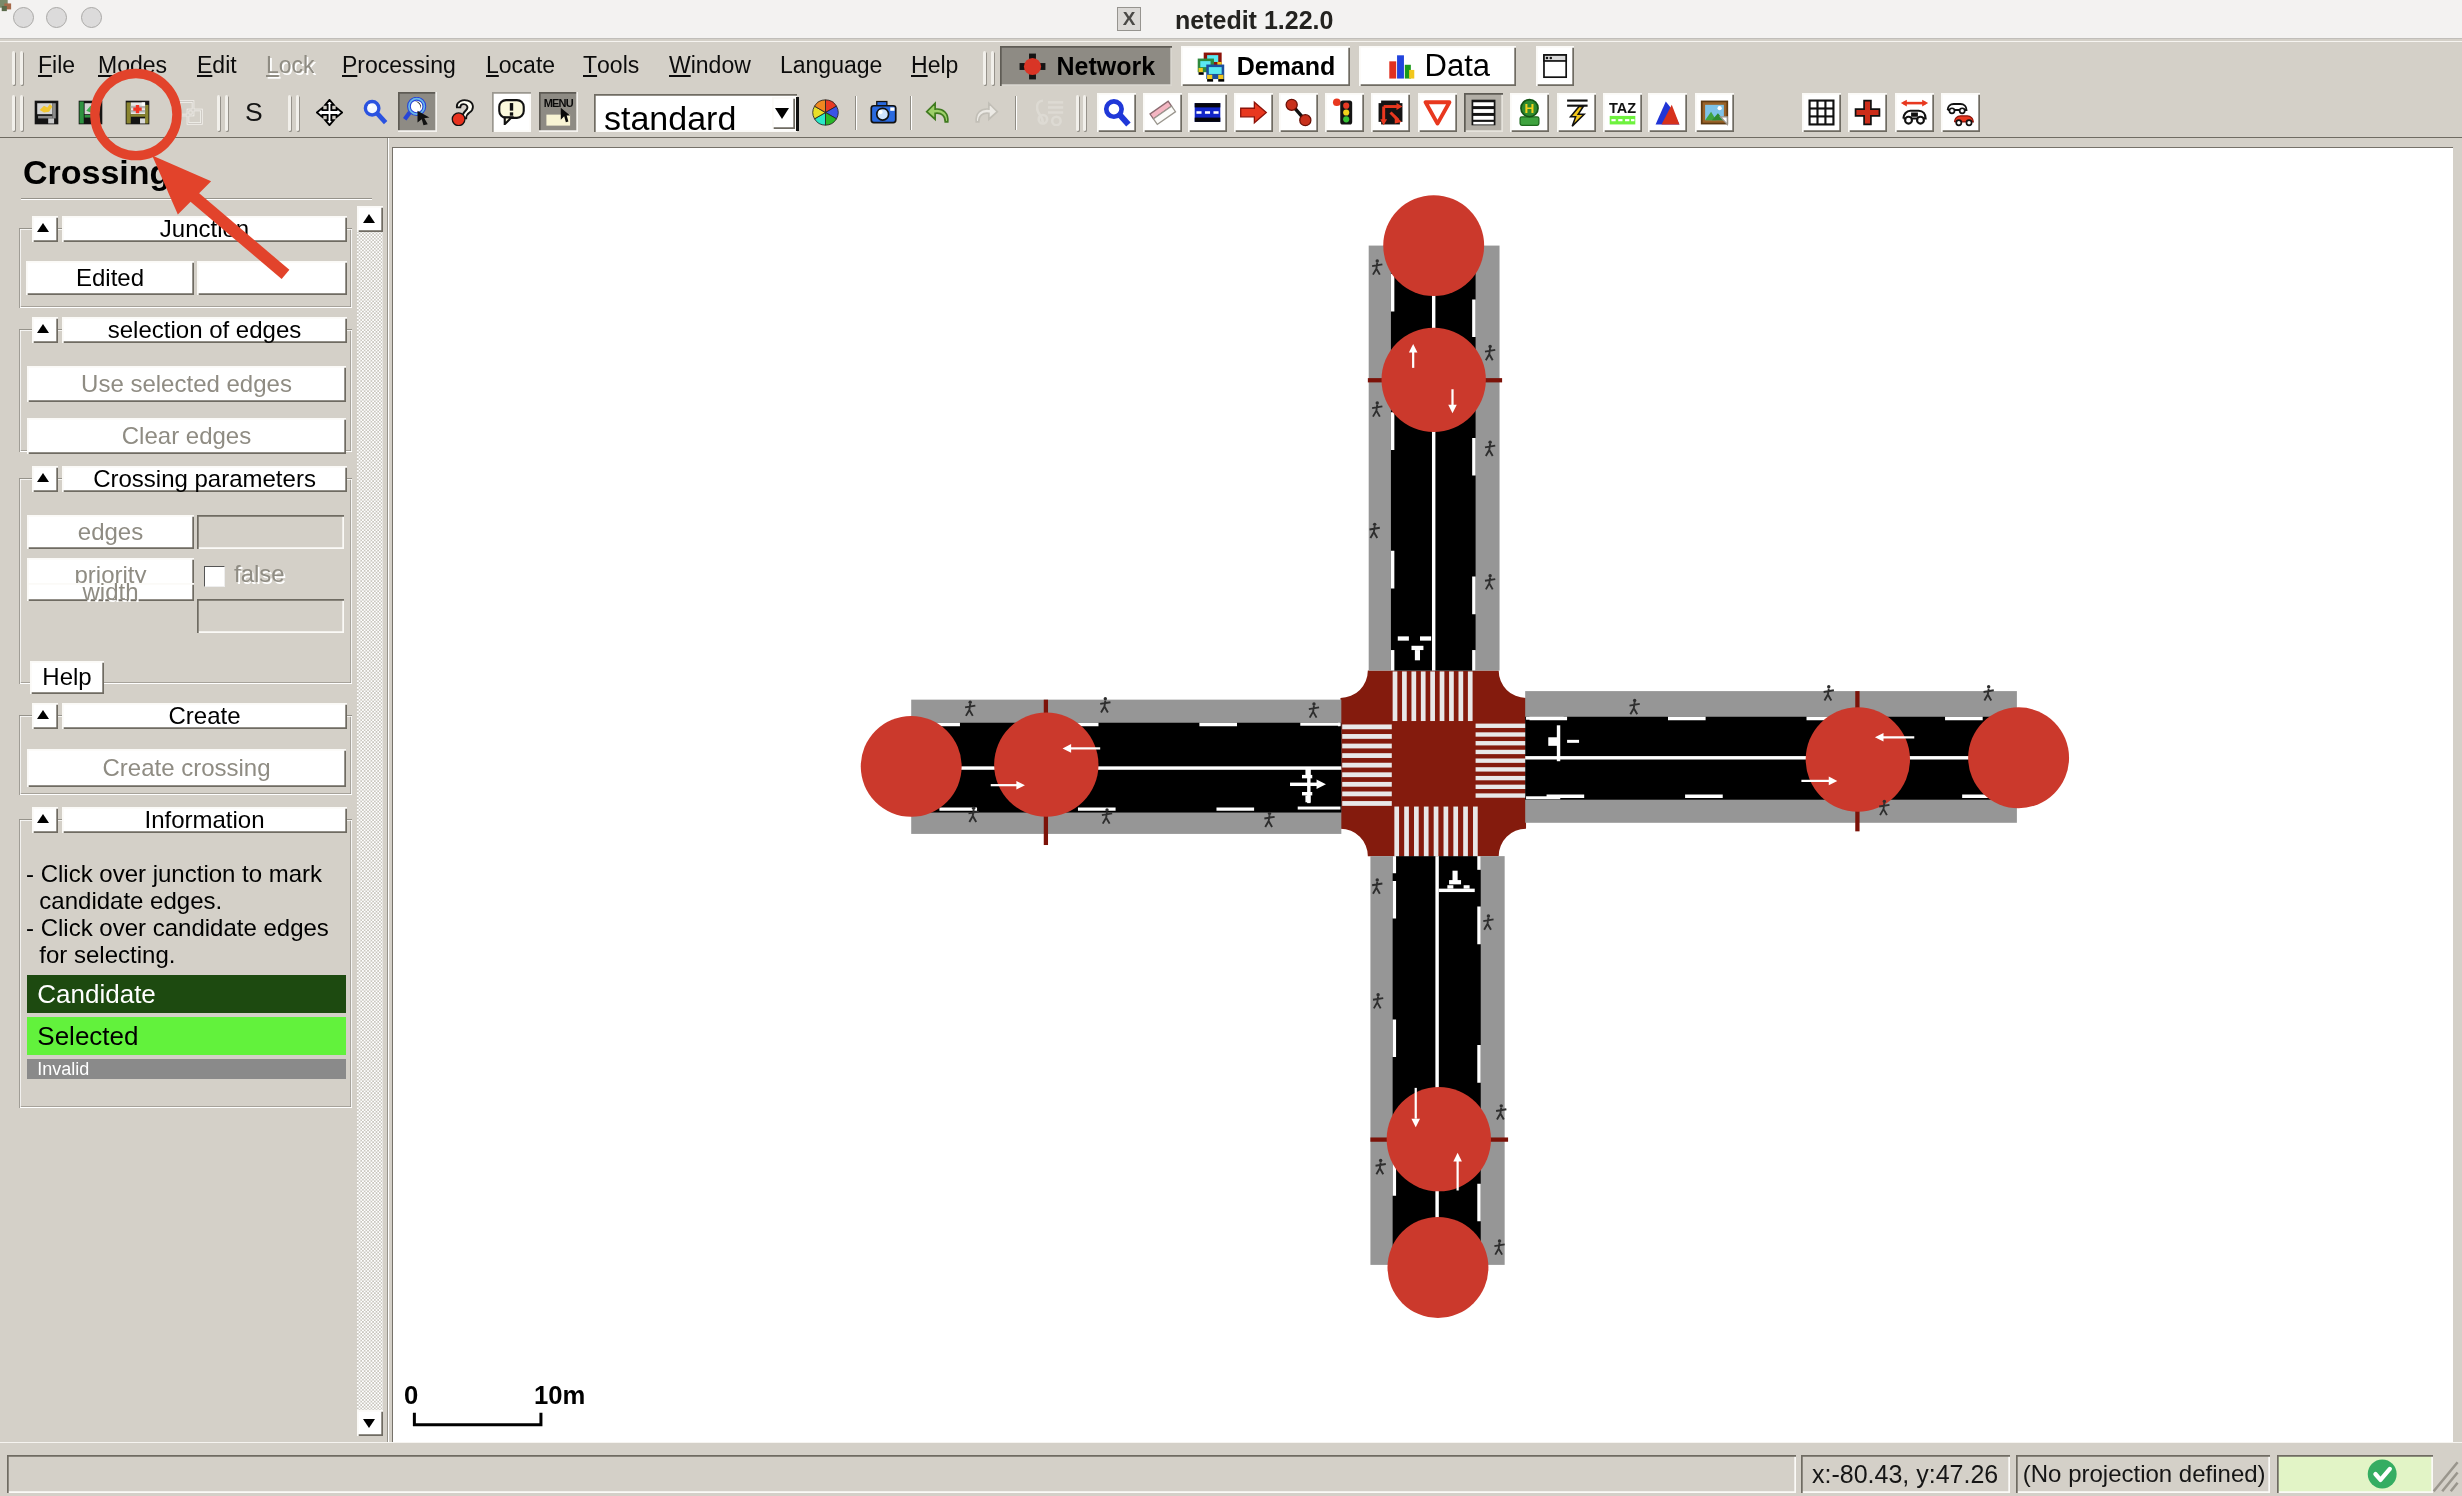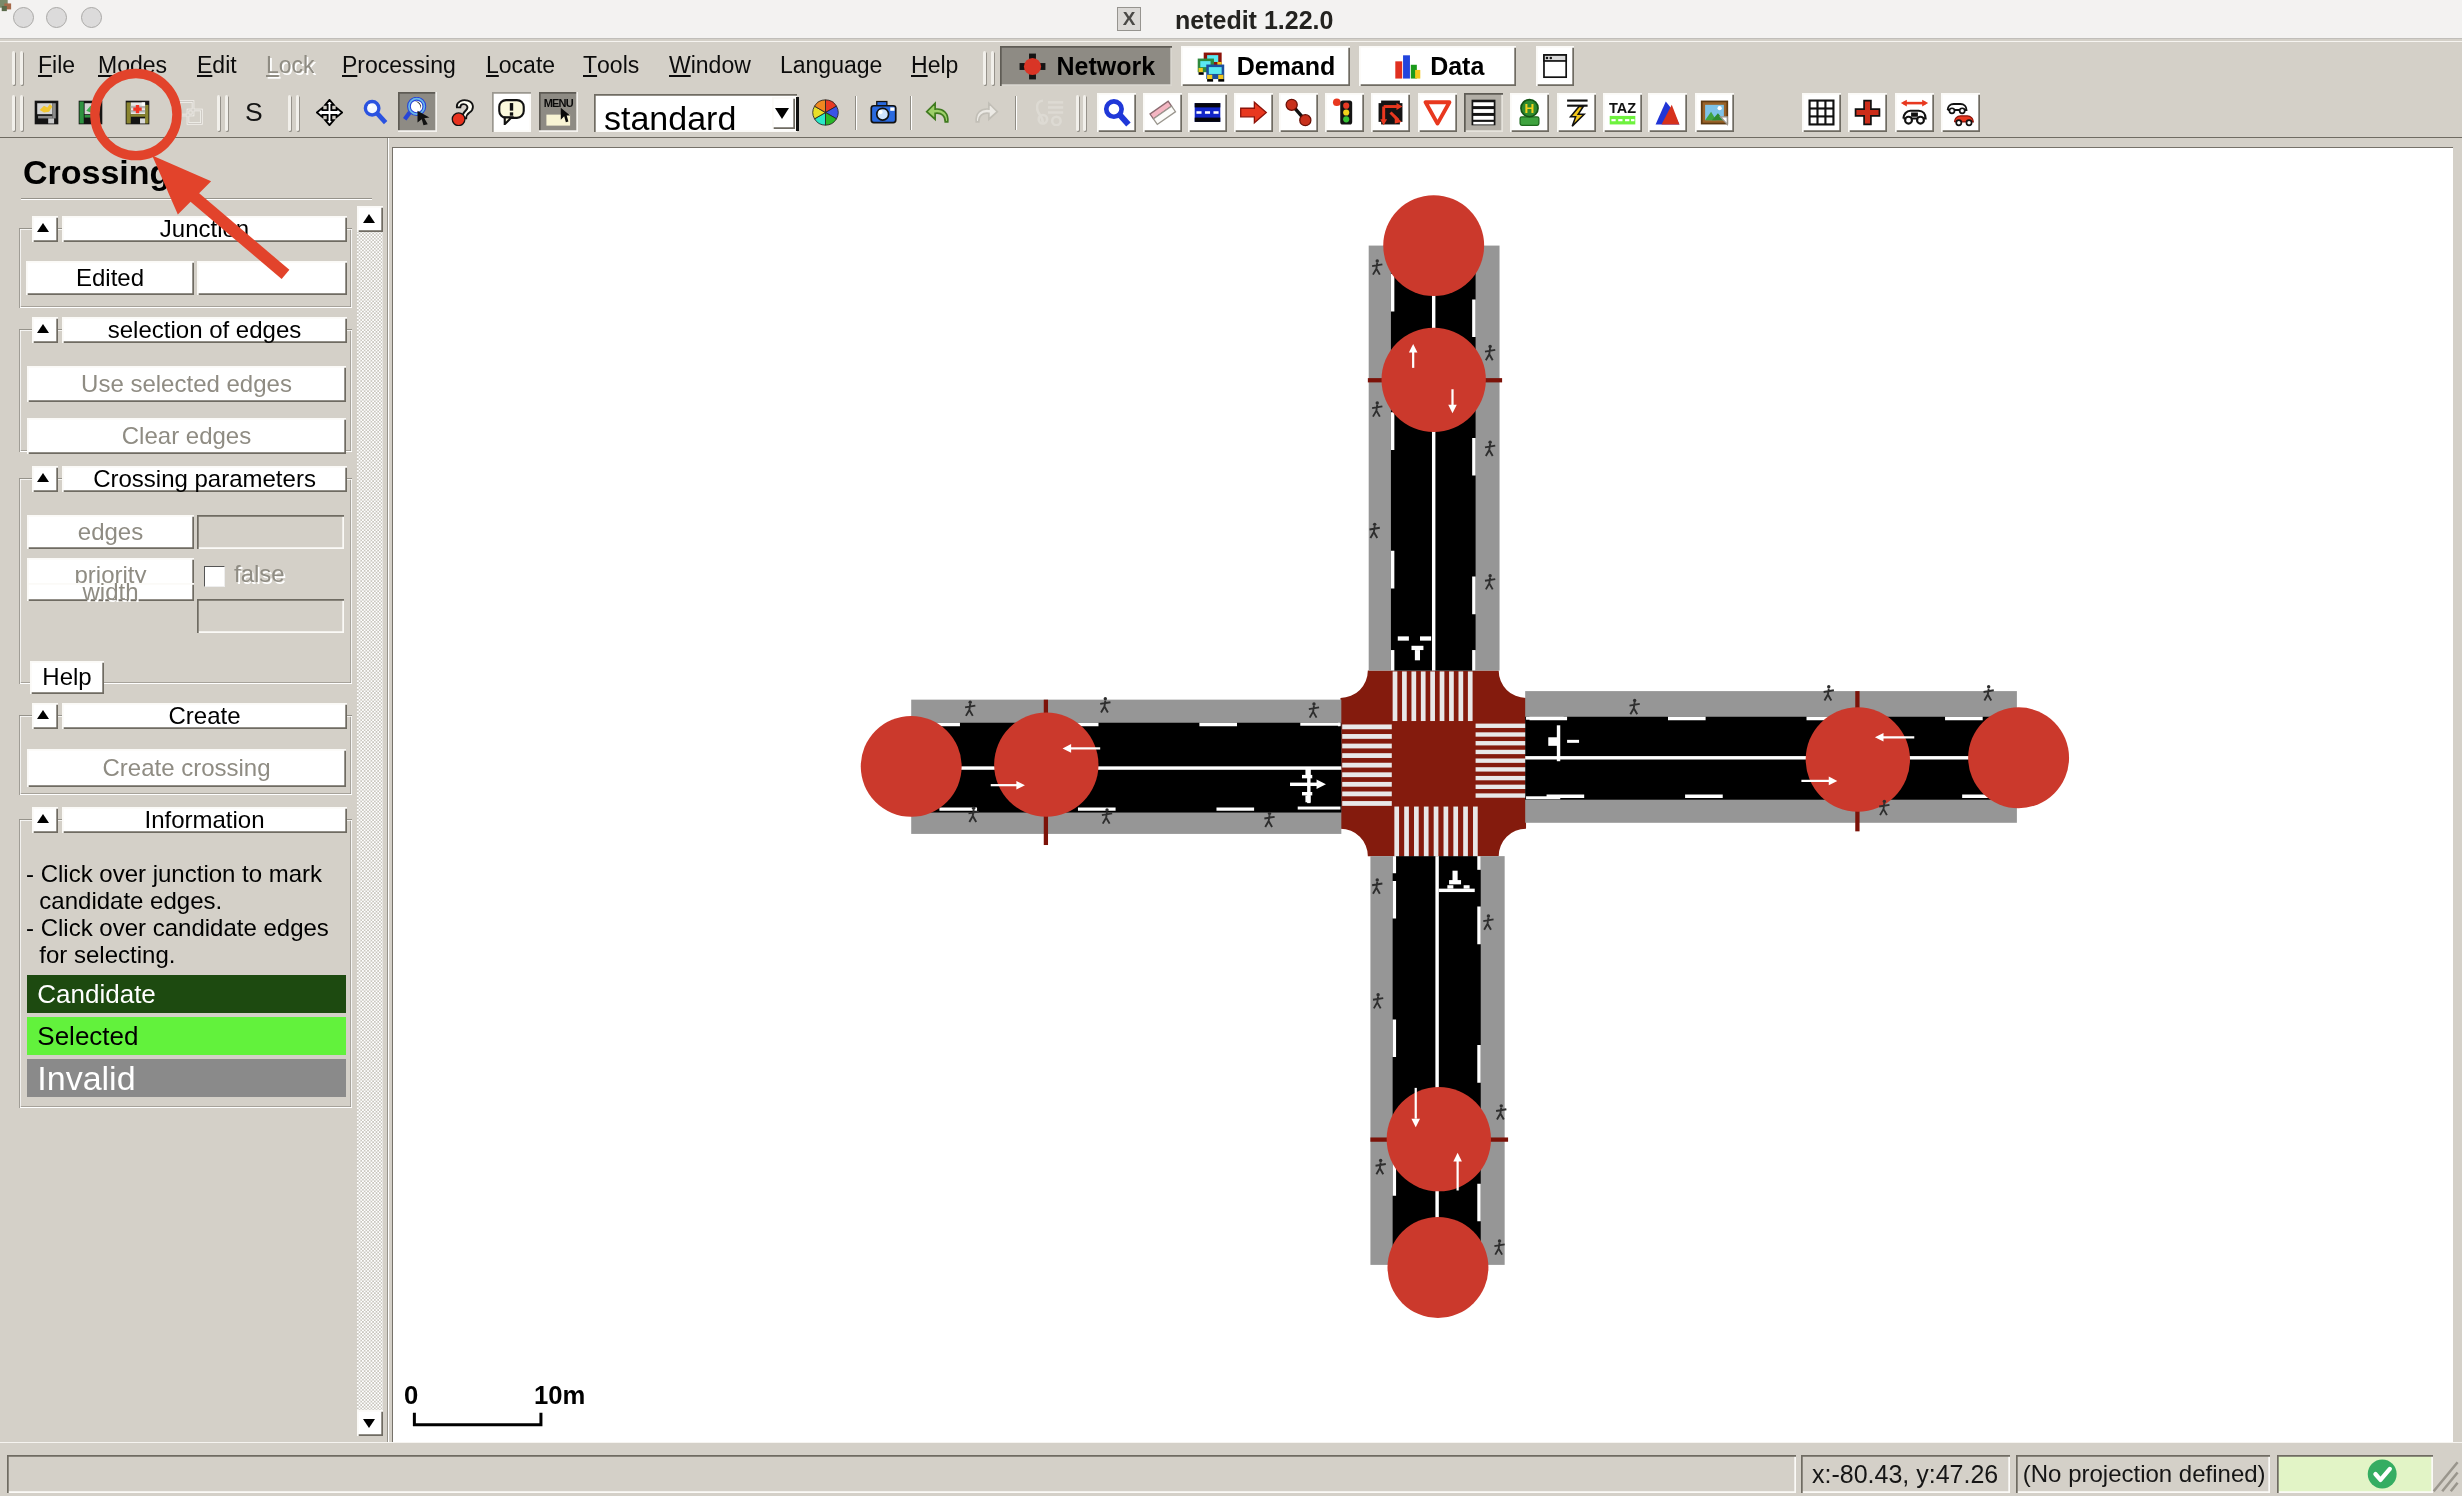--- a/index.html
+++ b/index.html
@@ -71,21 +71,21 @@
    </svg>
    <span style="font-size:25px;font-weight:bold;color:#000">Demand</span>
  </div>
  <div class="abs raised" style="left:1359px;top:4.3px;width:157px;height:40px;display:flex;align-items:center;justify-content:center;gap:8.5px">
    <svg width="31" height="31" viewBox="0 0 36 36">
      <rect x="5" y="12" width="8" height="20" fill="#e03020"></rect>
      <rect x="14" y="5" width="8" height="27" fill="#2244dd"></rect>
      <rect x="23" y="16" width="7" height="16" fill="#1a9a1a"></rect>
      <rect x="28" y="22" width="6" height="10" fill="#f2c71c"></rect>
    </svg>
-   <span style="font-size:25px;font-weight:bold;color:#000">Data</span>
+   <span style="font-size:31px;font-weight:normal;color:#000">Data</span>
  </div>
  <div class="abs raised" style="left:1536px;top:4.3px;width:38px;height:40px">
    <svg width="35" height="37" viewBox="0 0 41 43" style="position:absolute;left:1.7px;top:1.7px">
         <rect x="7" y="8" width="26" height="26" fill="#fff" stroke="#111" stroke-width="2"></rect>
         <rect x="7" y="8" width="26" height="7" fill="#d8d8d8" stroke="#111" stroke-width="2"></rect>
         <circle cx="10.5" cy="11.5" r="1.5" fill="#111"></circle>
         <circle cx="15" cy="11.5" r="1.5" fill="#111"></circle>
       </svg>
  </div>
 </div>
@@ -421,21 +421,21 @@
  <div class="abs raised btxt dis" style="left:27px;top:611px;width:319px;height:38px">Create crossing</div>
 
  <div class="abs groove" style="left:19px;top:681px;width:333px;height:289px"></div>
  <div class="abs raised" style="left:32px;top:669px;width:26px;height:26px">
       <div style="position:absolute;left:5.1px;top:6.8px;width:0;height:0;border-left:6.8px solid transparent;border-right:6.8px solid transparent;border-bottom:9.4px solid #000"></div>
     </div>
  <div class="abs raised hdrbtn" style="left:62px;top:669px;width:285px;height:26px">Information</div>
  <div class="abs" style="left:26px;top:722px;width:325px;font-size:24px;line-height:27px;color:#000">- Click over junction to mark<br>&nbsp;&nbsp;candidate edges.<br>- Click over candidate edges<br>&nbsp;&nbsp;for selecting.</div>
  <div class="abs" style="left:27px;top:837px;width:319px;height:38px;background:#1d4a10;color:#fff;font-size:26px;display:flex;align-items:center;padding-left:10.3px">Candidate</div>
  <div class="abs" style="left:27px;top:879px;width:319px;height:38px;background:#62f23c;color:#000;font-size:26px;display:flex;align-items:center;padding-left:10.3px">Selected</div>
- <div class="abs" style="left:27px;top:921px;width:319px;height:38px;background:#8a8a8a;color:#fff;font-size:34px;display:flex;align-items:center;padding-left:10.3px">Invalid</div>
+ <div class="abs" style="left:27px;top:921px;width:319px;height:20px;background:#8a8a8a;color:#fff;font-size:18px;display:flex;align-items:center;padding-left:10.3px">Invalid</div>
 
  <div class="abs" style="left:357px;top:93px;width:26px;height:1179px;background:repeating-conic-gradient(#ffffff 0 25%,#cac7bf 0 50%) 0 0/3.4px 3.4px"></div>
  <div class="abs raised" style="left:357px;top:68px;width:26px;height:26px">
       <div style="position:absolute;left:6px;top:7.7px;width:0;height:0;border-left:6.8px solid transparent;border-right:6.8px solid transparent;border-bottom:9.4px solid #000"></div>
     </div>
  <div class="abs raised" style="left:357px;top:1272px;width:26px;height:26px">
       <div style="position:absolute;left:6px;top:8.5px;width:0;height:0;border-left:6.8px solid transparent;border-right:6.8px solid transparent;border-top:9.4px solid #000"></div>
     </div>
  <div class="abs" style="left:387px;top:0px;width:1.7px;height:1304px;background:#96938b;border-right:0.9px solid #fff"></div>
 

